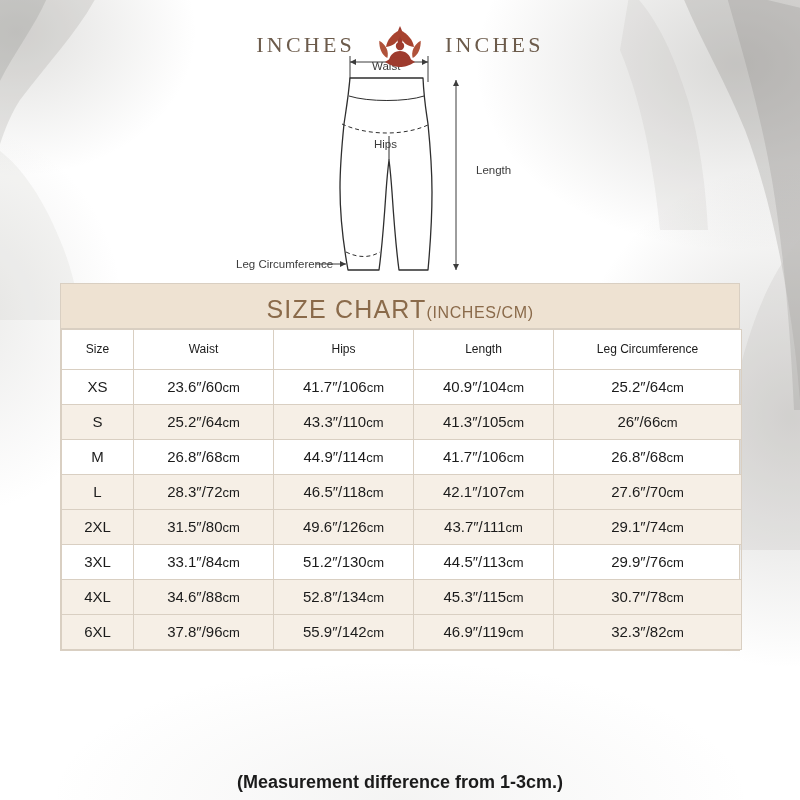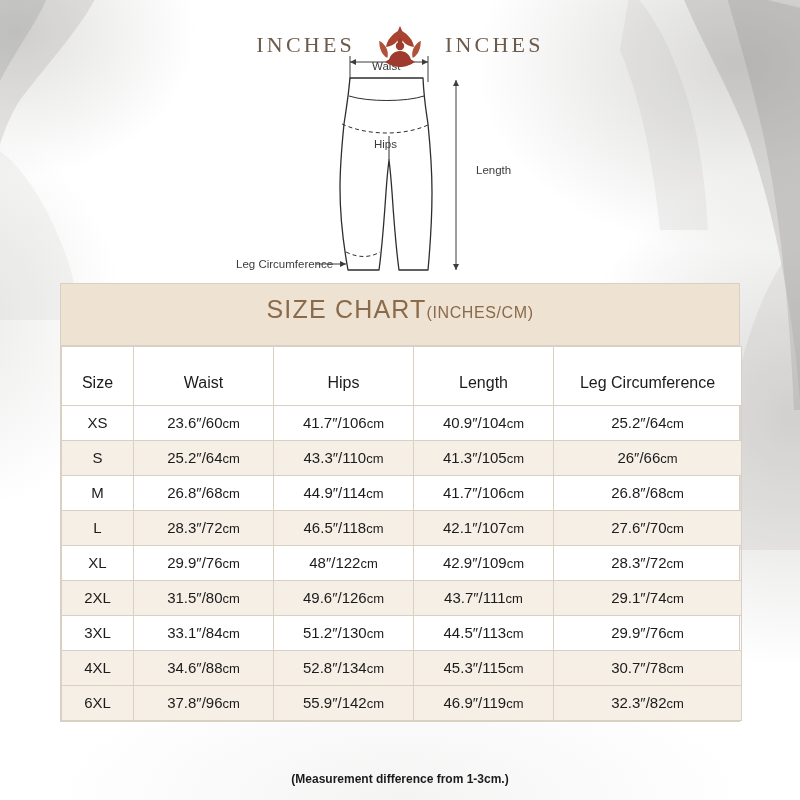--- a/index.html
+++ b/index.html
@@ -92,21 +92,21 @@
     top: 283px;
     width: 680px;
     z-index: 6;
     background: #ffffff;
     border: 1px solid #d9cfc2;
     box-sizing: border-box;
   }
   .chart-title {
     background: #eee2d2;
     text-align: center;
-    padding: 11px 0 21px;
+    padding: 11px 0 4px;
     border-bottom: 1px solid #d9cfc2;
   }
   .chart-title .big {
     font-family: "Liberation Sans", sans-serif;
     font-size: 25px;
     letter-spacing: 1.2px;
     color: #8a6a4a;
     font-weight: 400;
   }
   .chart-title .small {
@@ -119,22 +119,22 @@
     width: 100%;
     table-layout: fixed;
   }
   th, td {
     border: 1px solid #d9cfc2;
     text-align: center;
     font-weight: 400;
     color: #1b1b1b;
   }
   thead th {
-    font-size: 16px;
-    padding: 27px 2px 13px;
+    font-size: 12px;
+    padding: 12px 2px 13px;
     background: #ffffff;
   }
   tbody td {
     font-size: 15px;
     padding: 8px 18px 9px;
     text-align: center;
   }
   tbody tr.alt td {
     background: #f6efe6;
   }
@@ -144,21 +144,21 @@
   .col-hips  { width: 140px; }
   .col-len   { width: 140px; }
   .col-leg   { width: 188px; }
   tbody td.size-cell { font-size: 15px; }
 
   .footnote {
     position: absolute;
     left: 0; right: 0;
     top: 772px;
     text-align: center;
-    font-size: 12px;
+    font-size: 18px;
     color: #1b1b1b;
     font-weight: bold;
     z-index: 6;
   }
 </style>
 </head>
 <body>
 
 <div class="page">
 
@@ -271,27 +271,20 @@
             <td>41.7″/106<span class="unit">cm</span></td>
             <td>26.8″/68<span class="unit">cm</span></td>
           </tr>
           <tr class="alt">
             <td class="size-cell">L</td>
             <td>28.3″/72<span class="unit">cm</span></td>
             <td>46.5″/118<span class="unit">cm</span></td>
             <td>42.1″/107<span class="unit">cm</span></td>
             <td>27.6″/70<span class="unit">cm</span></td>
           </tr>
-          <tr>
-            <td class="size-cell">XL</td>
-            <td>29.9″/76<span class="unit">cm</span></td>
-            <td>48″/122<span class="unit">cm</span></td>
-            <td>42.9″/109<span class="unit">cm</span></td>
-            <td>28.3″/72<span class="unit">cm</span></td>
-          </tr>
           <tr class="alt">
             <td class="size-cell">2XL</td>
             <td>31.5″/80<span class="unit">cm</span></td>
             <td>49.6″/126<span class="unit">cm</span></td>
             <td>43.7″/111<span class="unit">cm</span></td>
             <td>29.1″/74<span class="unit">cm</span></td>
           </tr>
           <tr>
             <td class="size-cell">3XL</td>
             <td>33.1″/84<span class="unit">cm</span></td>

